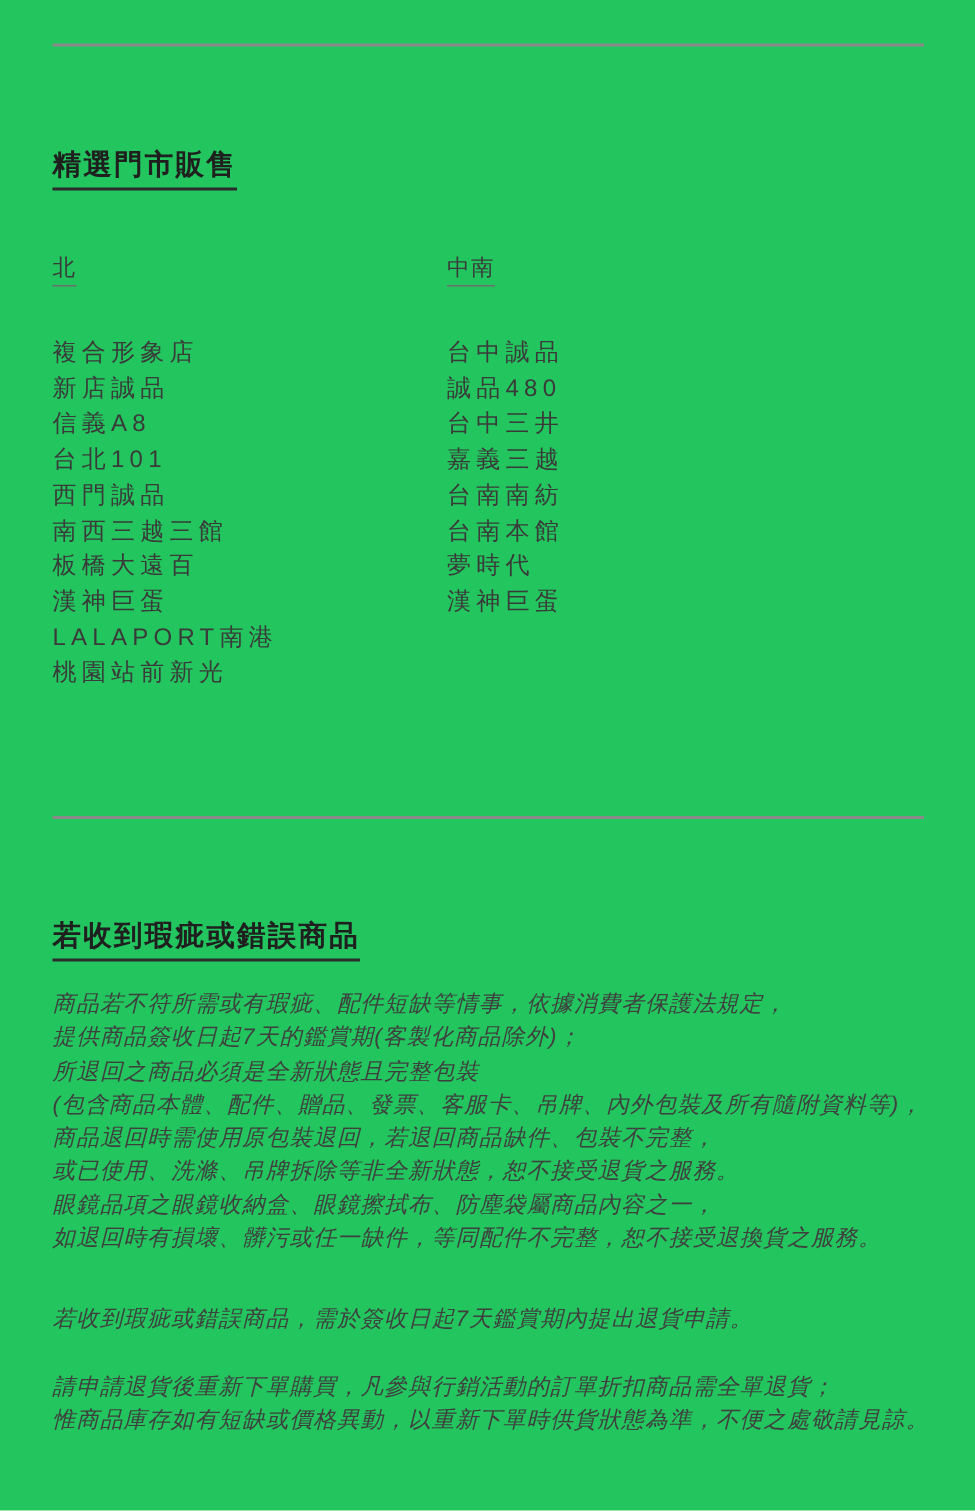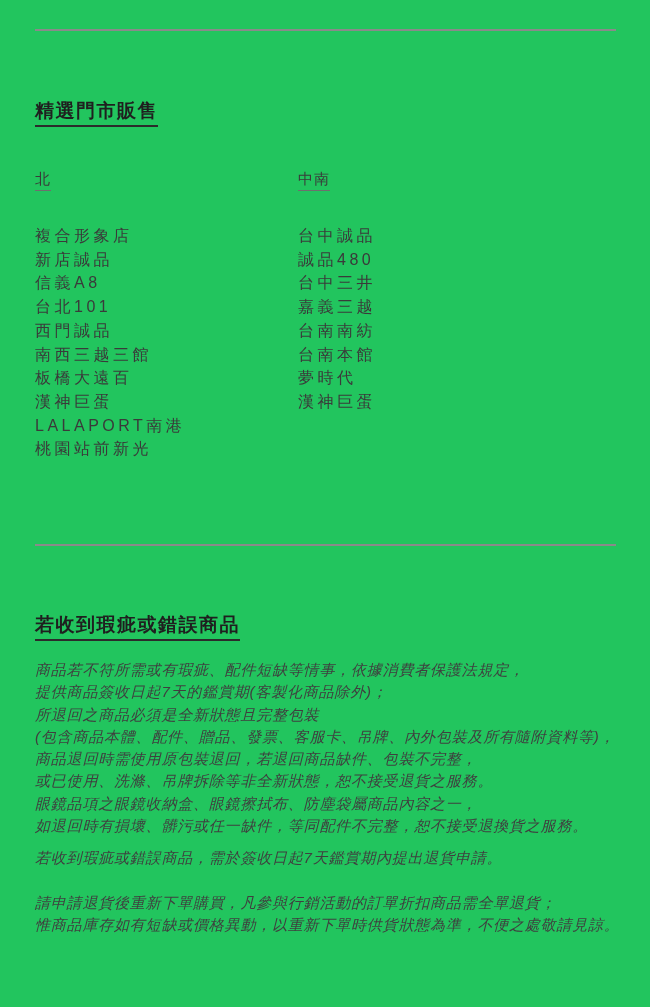--- a/index.html
+++ b/index.html
@@ -80,21 +80,21 @@
     width: 600px;
     font-style: italic;
   }
   .policy p {
     margin: 0;
     font-size: 15px;
     line-height: 22.3px;
     letter-spacing: 0.8px;
     color: #3f3f3f;
   }
-  .policy p + p { margin-top: 10px; }
+  .policy p + p { margin-top: 32px; }
   .policy .line { white-space: nowrap; }
 </style>
 </head>
 <body>
 
 <div class="page">
 
   <div class="divider divider-top"></div>
 
   <h2 class="section-title store-title">

